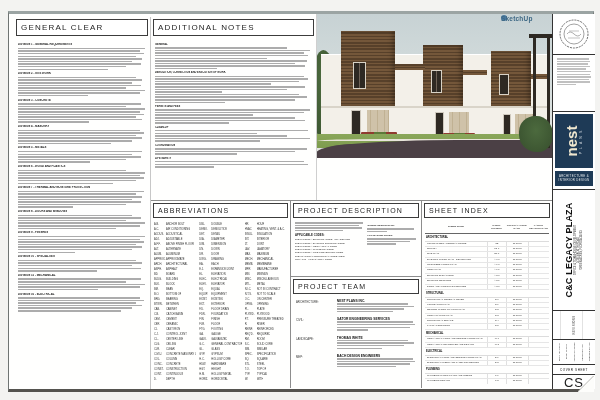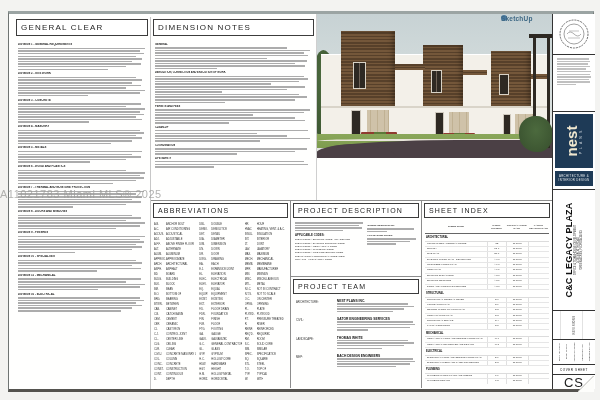--- a/index.html
+++ b/index.html
@@ -121,21 +121,20 @@
   .tb-label{height:9px;border-bottom:1px solid #333;display:flex;align-items:center;justify-content:center;font-size:3px;letter-spacing:.6px;color:#111;flex:none;}
   .tb-cs{flex:1;display:flex;align-items:center;justify-content:center;font-size:13px;letter-spacing:1px;color:#222;}
   .fold{position:absolute;right:-1px;bottom:-3px;width:16px;height:16px;background:linear-gradient(135deg,transparent 46%,#b5b5b0 48%,#fdfdfb 52%);}
   
   .mls{position:absolute;left:0;top:188px;font-size:11px;color:var(--watermark-gray);opacity:.75;letter-spacing:.5px;z-index:30;white-space:nowrap;}
 </style>
 </head>
 <body>
 
 <div class="stage">
-  <div class="mls">A11021783 Miami MLS® 2025</div>
 
   <div class="sheet">
 
     <div class="panel gn">
       <div class="sec-h">GENERAL CLEAR</div>
       <div class="gn-body" id="gn-body">
           <div class="div-h">DIVISION 1 - GENERAL REQUIREMENTS</div>
           <div class="fl" style="width: 100%;"></div>
           <div class="fl" style="width: 96%;"></div>
           <div class="fl" style="width: 99%;"></div>
@@ -222,21 +221,21 @@
           <div class="fl" style="width: 96%;"></div>
           <div class="fl" style="width: 99%;"></div>
           <div class="fl" style="width: 93%;"></div>
           <div class="fl" style="width: 98%;"></div>
           <div class="fl" style="width: 90%;"></div>
           <div class="fl" style="width: 81%;"></div>
         </div>
     </div>
 
     <div class="panel an">
-      <div class="sec-h">DIMENSION NOTES</div>
+      <div class="sec-h">ADDITIONAL NOTES</div>
       <div class="an-body" id="an-body">
           <div class="an-h">GENERAL</div>
           <div class="fl" style="width: 85%;"></div>
           <div class="fl" style="width: 100%;"></div>
           <div class="fl" style="width: 96%;"></div>
           <div class="fl" style="width: 99%;"></div>
           <div class="fl" style="width: 72%;"></div>
           <div class="fl" style="width: 98%;"></div>
           <div class="fl" style="width: 90%;"></div>
           <div class="fl" style="width: 97%;"></div>

